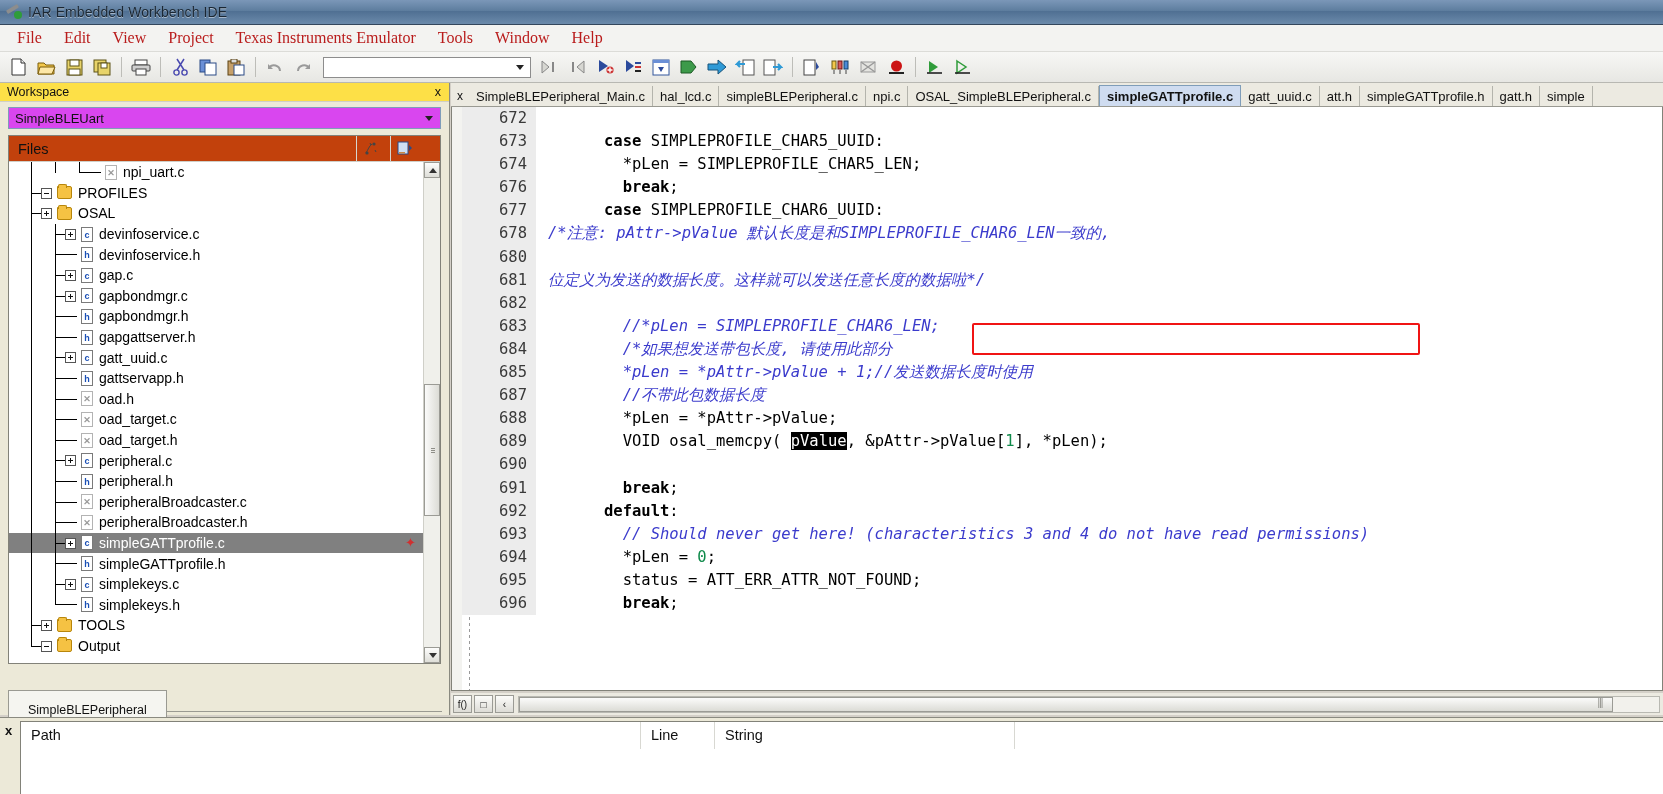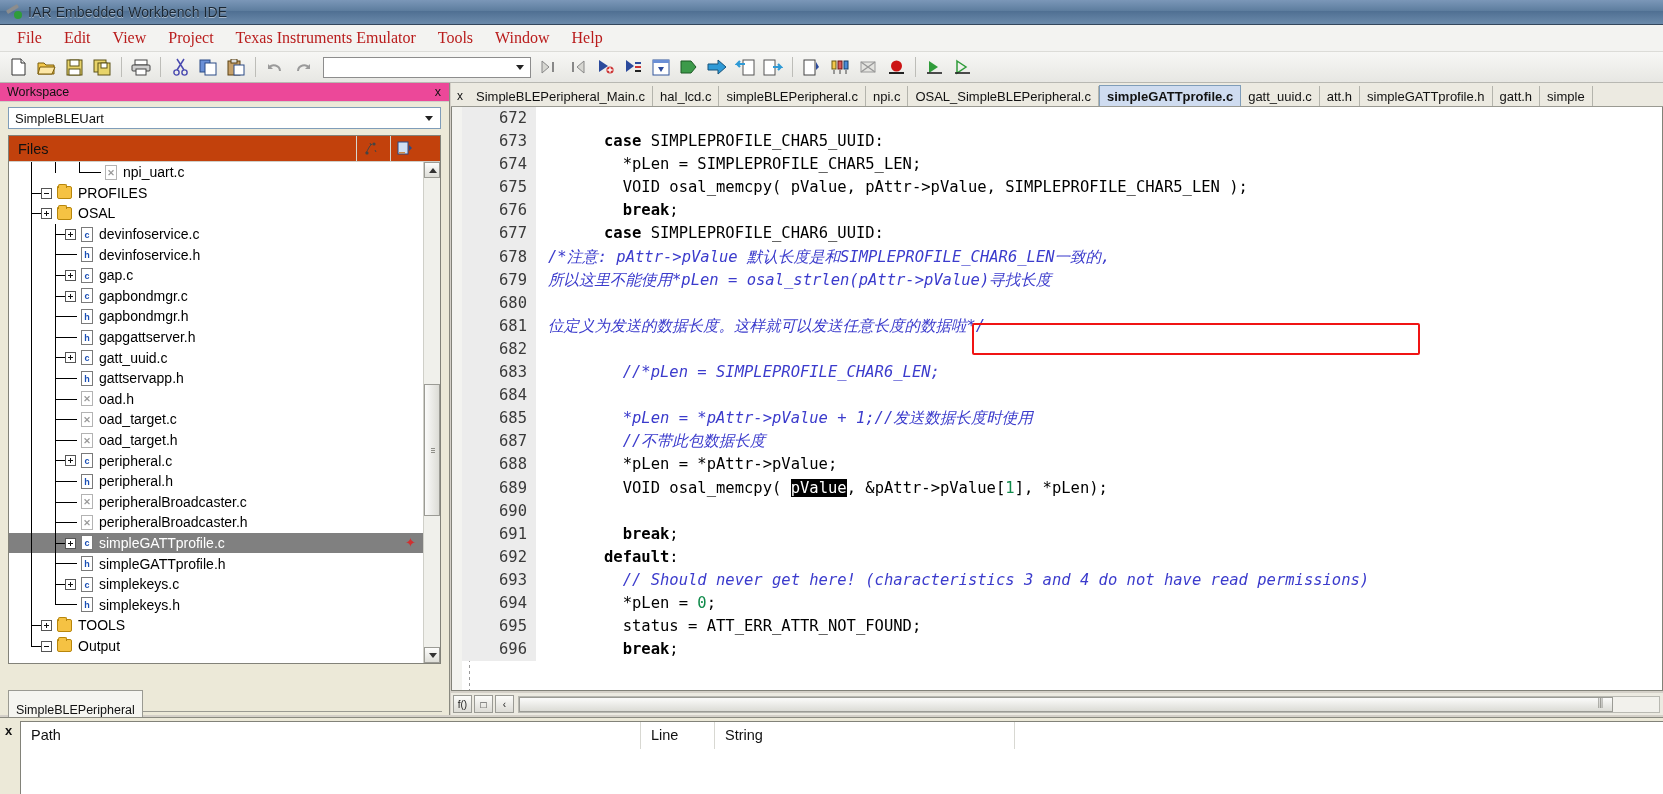--- a/index.html
+++ b/index.html
@@ -70,31 +70,31 @@
     border-top: 5px solid #222; margin-right: 6px;
   }
   .tb-icon svg { display: block; }
 
   
   .ws-panel {
     position: absolute; left: 0; top: 83px; width: 450px; height: 632px;
     background: #ece9d8; border-right: 1px solid #8a8a80;
   }
   .ws-header {
-    height: 19px; background: #ec4899; display: flex; align-items: center;
+    height: 19px; background: #fde047; display: flex; align-items: center;
     padding-left: 7px; border-bottom: 1px solid #cfcfc8; position: relative;
   }
   .ws-header span { font-size: 12.5px; color: #111; }
   .ws-close {
     position: absolute; right: 8px; top: 2px; font-size: 12px; color: #222;
     font-family: "Liberation Sans", sans-serif; line-height: 14px;
   }
   .ws-combo-wrap { padding: 5px 8px 4px 8px; }
   .ws-combo {
-    height: 22px; background: #ffffff; border: 1px solid #7f9db9;
+    height: 22px; background: #d946ef; border: 1px solid #7f9db9;
     display: flex; align-items: center; padding-left: 6px; position: relative;
   }
   .ws-combo span { font-size: 13px; color: #111; }
   .ws-combo .arrow {
     position: absolute; right: 7px; width: 0; height: 0;
     border-left: 4px solid transparent; border-right: 4px solid transparent;
     border-top: 5px solid #222;
   }
 
   .ws-tree-box {
@@ -165,21 +165,21 @@
   .ts-thumb::after {
     content: ""; position: absolute; left: 6px; top: 63px; width: 4px; height: 5px;
     background: repeating-linear-gradient(to bottom,#8e8e88 0 1px,transparent 1px 2px);
   }
 
   .ws-tabbar {
     position: absolute; left: 8px; bottom: 3px; width: 434px; height: 22px;
     border-bottom: 1px solid #9a9a92;
   }
   .ws-tab {
-    display: inline-flex; align-items: center; height: 38px; padding: 0 7px;
+    display: inline-flex; align-items: center; height: 38px; padding: 0 19px;
     background: #f5f5f0; border: 1px solid #9a9a92; border-bottom: none;
     font-size: 12.5px; color: #111;
   }
 
   
   .editor-area {
     position: absolute; left: 451px; top: 83px; width: 1212px; height: 632px;
     background: #d4d0c8;
   }
   .tabstrip {
@@ -766,30 +766,28 @@
         </div>
     </div>
 
     <div class="code-wrap">
       <div class="code-left-gutter"></div>
       <div class="fold-dash"></div>
       <div class="lines" id="lines-host">
           <div class="cline"><div class="ln">672</div><div class="ctext"><span></span></div></div>
           <div class="cline"><div class="ln">673</div><div class="ctext"><span>      </span><span class="kw">case</span><span> SIMPLEPROFILE_CHAR5_UUID:</span></div></div>
           <div class="cline"><div class="ln">674</div><div class="ctext"><span>        *pLen = SIMPLEPROFILE_CHAR5_LEN;</span></div></div>
-          <div class="cline"><div class="ln">675</div><div class="ctext"><span>        VOID osal_memcpy( pValue, pAttr-&gt;pValue, SIMPLEPROFILE_CHAR5_LEN );</span></div></div>
           <div class="cline"><div class="ln">676</div><div class="ctext"><span>        </span><span class="kw">break</span><span>;</span></div></div>
           <div class="cline"><div class="ln">677</div><div class="ctext"><span>      </span><span class="kw">case</span><span> SIMPLEPROFILE_CHAR6_UUID:</span></div></div>
           <div class="cline"><div class="ln">678</div><div class="ctext"><span class="cmt">/*注意: pAttr-&gt;pValue 默认长度是和SIMPLEPROFILE_CHAR6_LEN一致的,</span></div></div>
-          <div class="cline"><div class="ln">679</div><div class="ctext"><span class="cmt">所以这里不能使用*pLen = osal_strlen(pAttr-&gt;pValue)寻找长度</span></div></div>
           <div class="cline"><div class="ln">680</div></div>
           <div class="cline"><div class="ln">681</div><div class="ctext"><span class="cmt">位定义为发送的数据长度。这样就可以发送任意长度的数据啦*/</span></div></div>
           <div class="cline"><div class="ln">682</div><div class="ctext"><span></span></div></div>
           <div class="cline"><div class="ln">683</div><div class="ctext"><span>        </span><span class="cmt">//*pLen = SIMPLEPROFILE_CHAR6_LEN;</span></div></div>
-          <div class="cline"><div class="ln">684</div></div>
+          <div class="cline"><div class="ln">684</div><div class="ctext"><span>        </span><span class="cmt">/*如果想发送带包长度, 请使用此部分</span></div></div>
           <div class="cline"><div class="ln">685</div><div class="ctext"><span>        </span><span class="cmt">*pLen = *pAttr-&gt;pValue + 1;//发送数据长度时使用</span></div></div>
           <div class="cline"><div class="ln">687</div><div class="ctext"><span>        </span><span class="cmt">//不带此包数据长度</span></div></div>
           <div class="cline"><div class="ln">688</div><div class="ctext"><span>        *pLen = *pAttr-&gt;pValue;</span></div></div>
           <div class="cline"><div class="ln">689</div><div class="ctext"><span>        VOID osal_memcpy( </span><span class="sel-hl">pValue</span><span>, &amp;pAttr-&gt;pValue[</span><span class="num">1</span><span>], *pLen);</span></div></div>
           <div class="cline"><div class="ln">690</div><div class="ctext"><span></span></div></div>
           <div class="cline"><div class="ln">691</div><div class="ctext"><span>        </span><span class="kw">break</span><span>;</span></div></div>
           <div class="cline"><div class="ln">692</div><div class="ctext"><span>      </span><span class="kw">default</span><span>:</span></div></div>
           <div class="cline"><div class="ln">693</div><div class="ctext"><span>        </span><span class="cmt">// Should never get here! (characteristics 3 and 4 do not have read permissions)</span></div></div>
           <div class="cline"><div class="ln">694</div><div class="ctext"><span>        *pLen = </span><span class="num">0</span><span>;</span></div></div>
           <div class="cline"><div class="ln">695</div><div class="ctext"><span>        status = ATT_ERR_ATTR_NOT_FOUND;</span></div></div>

